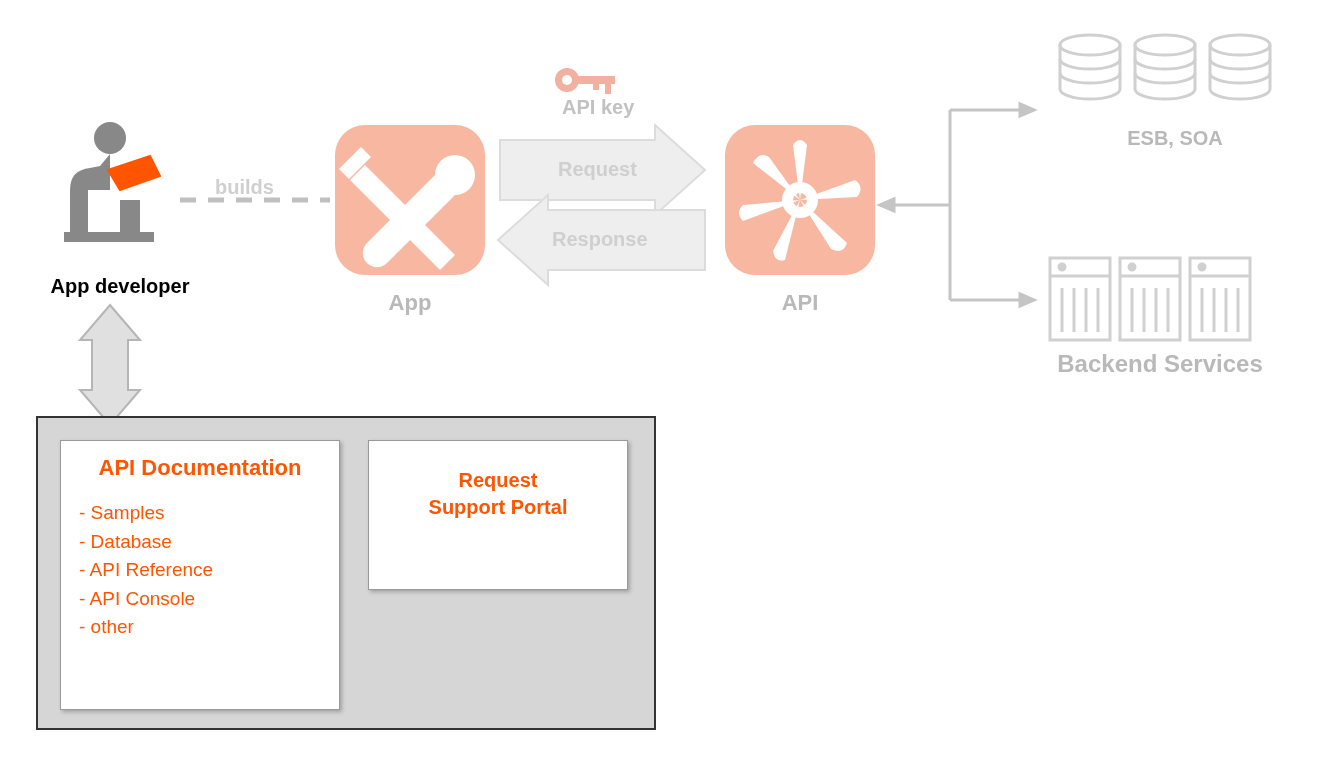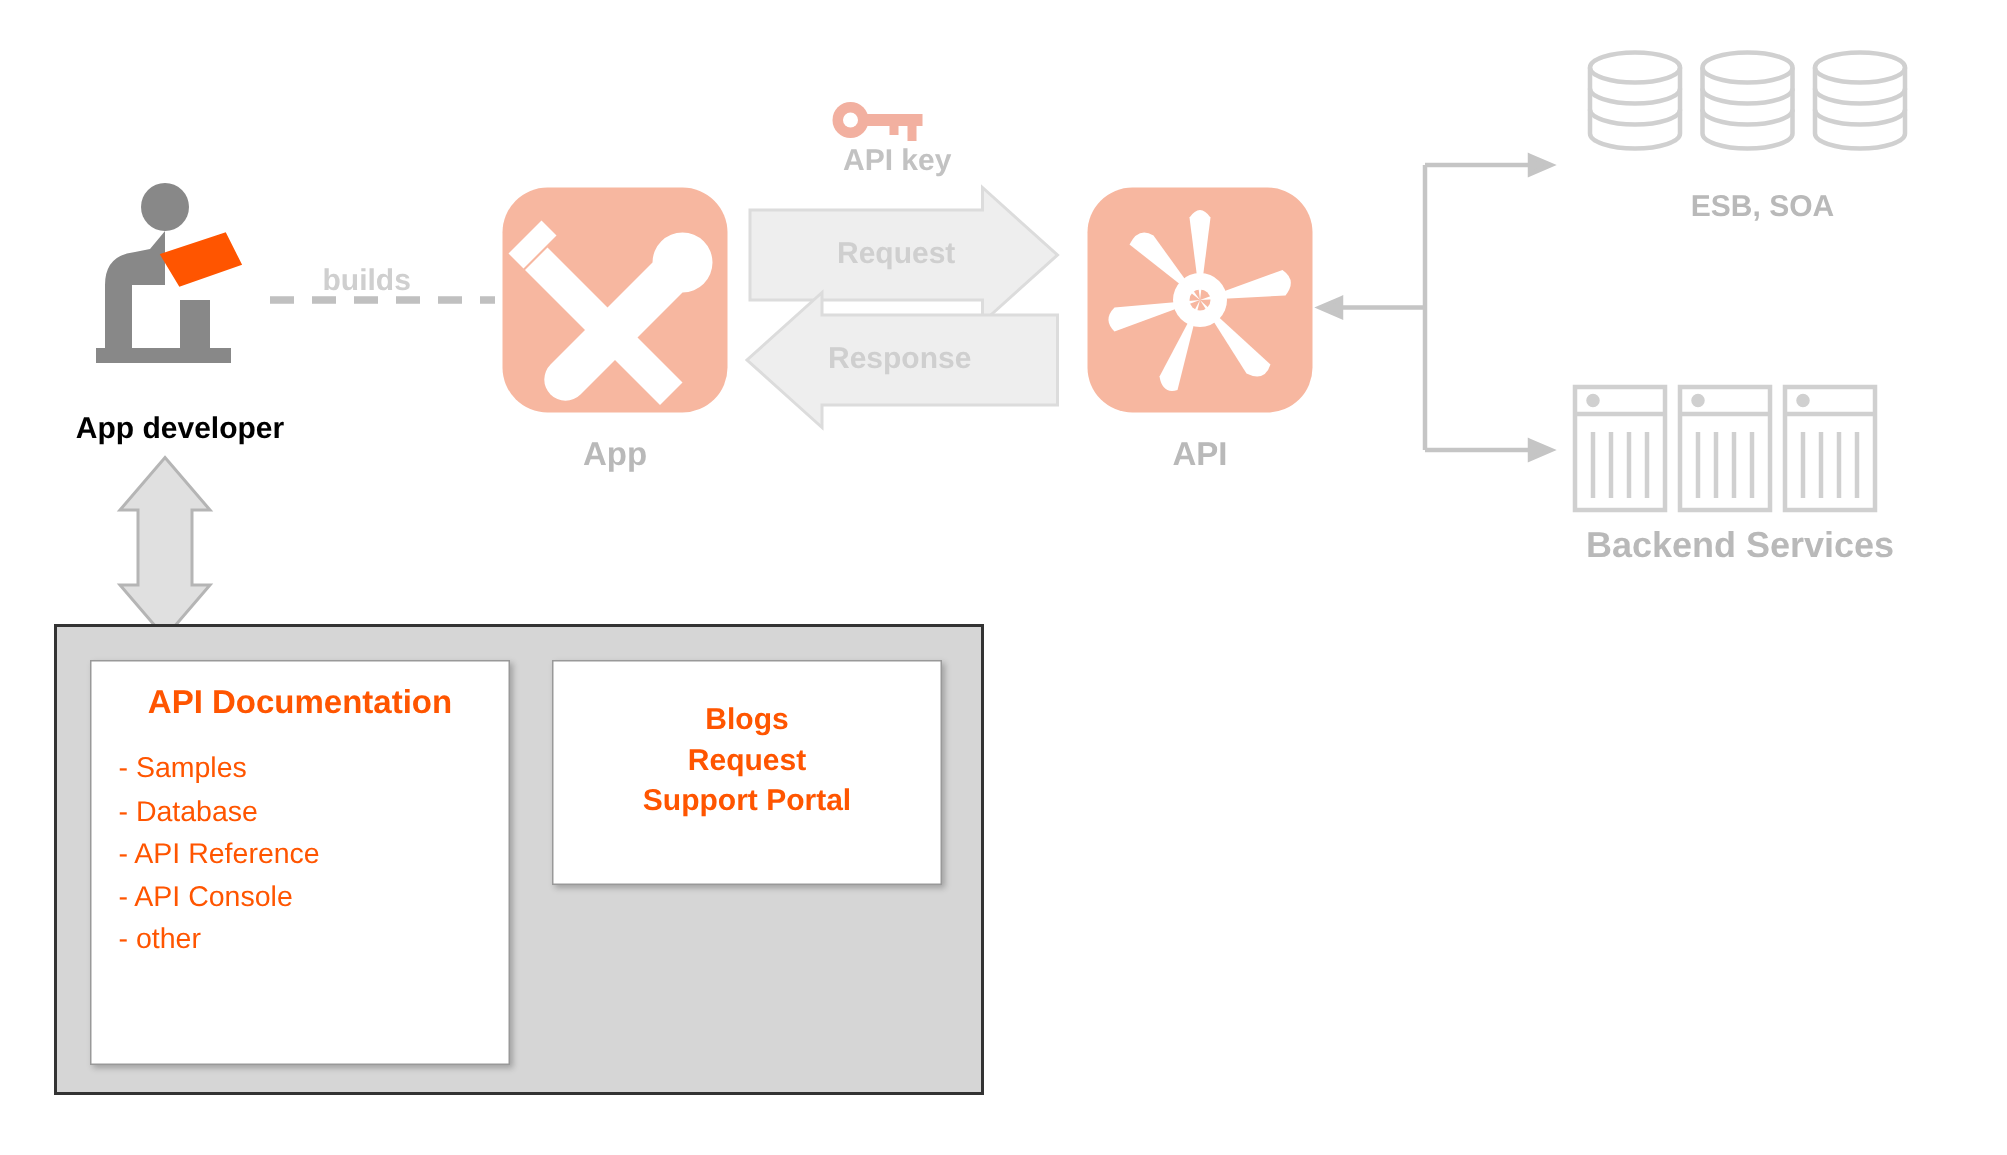--- a/index.html
+++ b/index.html
@@ -213,18 +213,17 @@
     <ul>
       <li>- Samples</li>
       <li>- Database</li>
       <li>- API Reference</li>
       <li>- API Console</li>
       <li>- other</li>
     </ul>
   </div>
   <div class="portal-card card-community">
     <div class="community-lines" style="margin-top:12px;">
-      <div>Blogs</div>
       <div>Request</div>
       <div>Support Portal</div>
     </div>
   </div>
 </div>
 
 </body></html>

